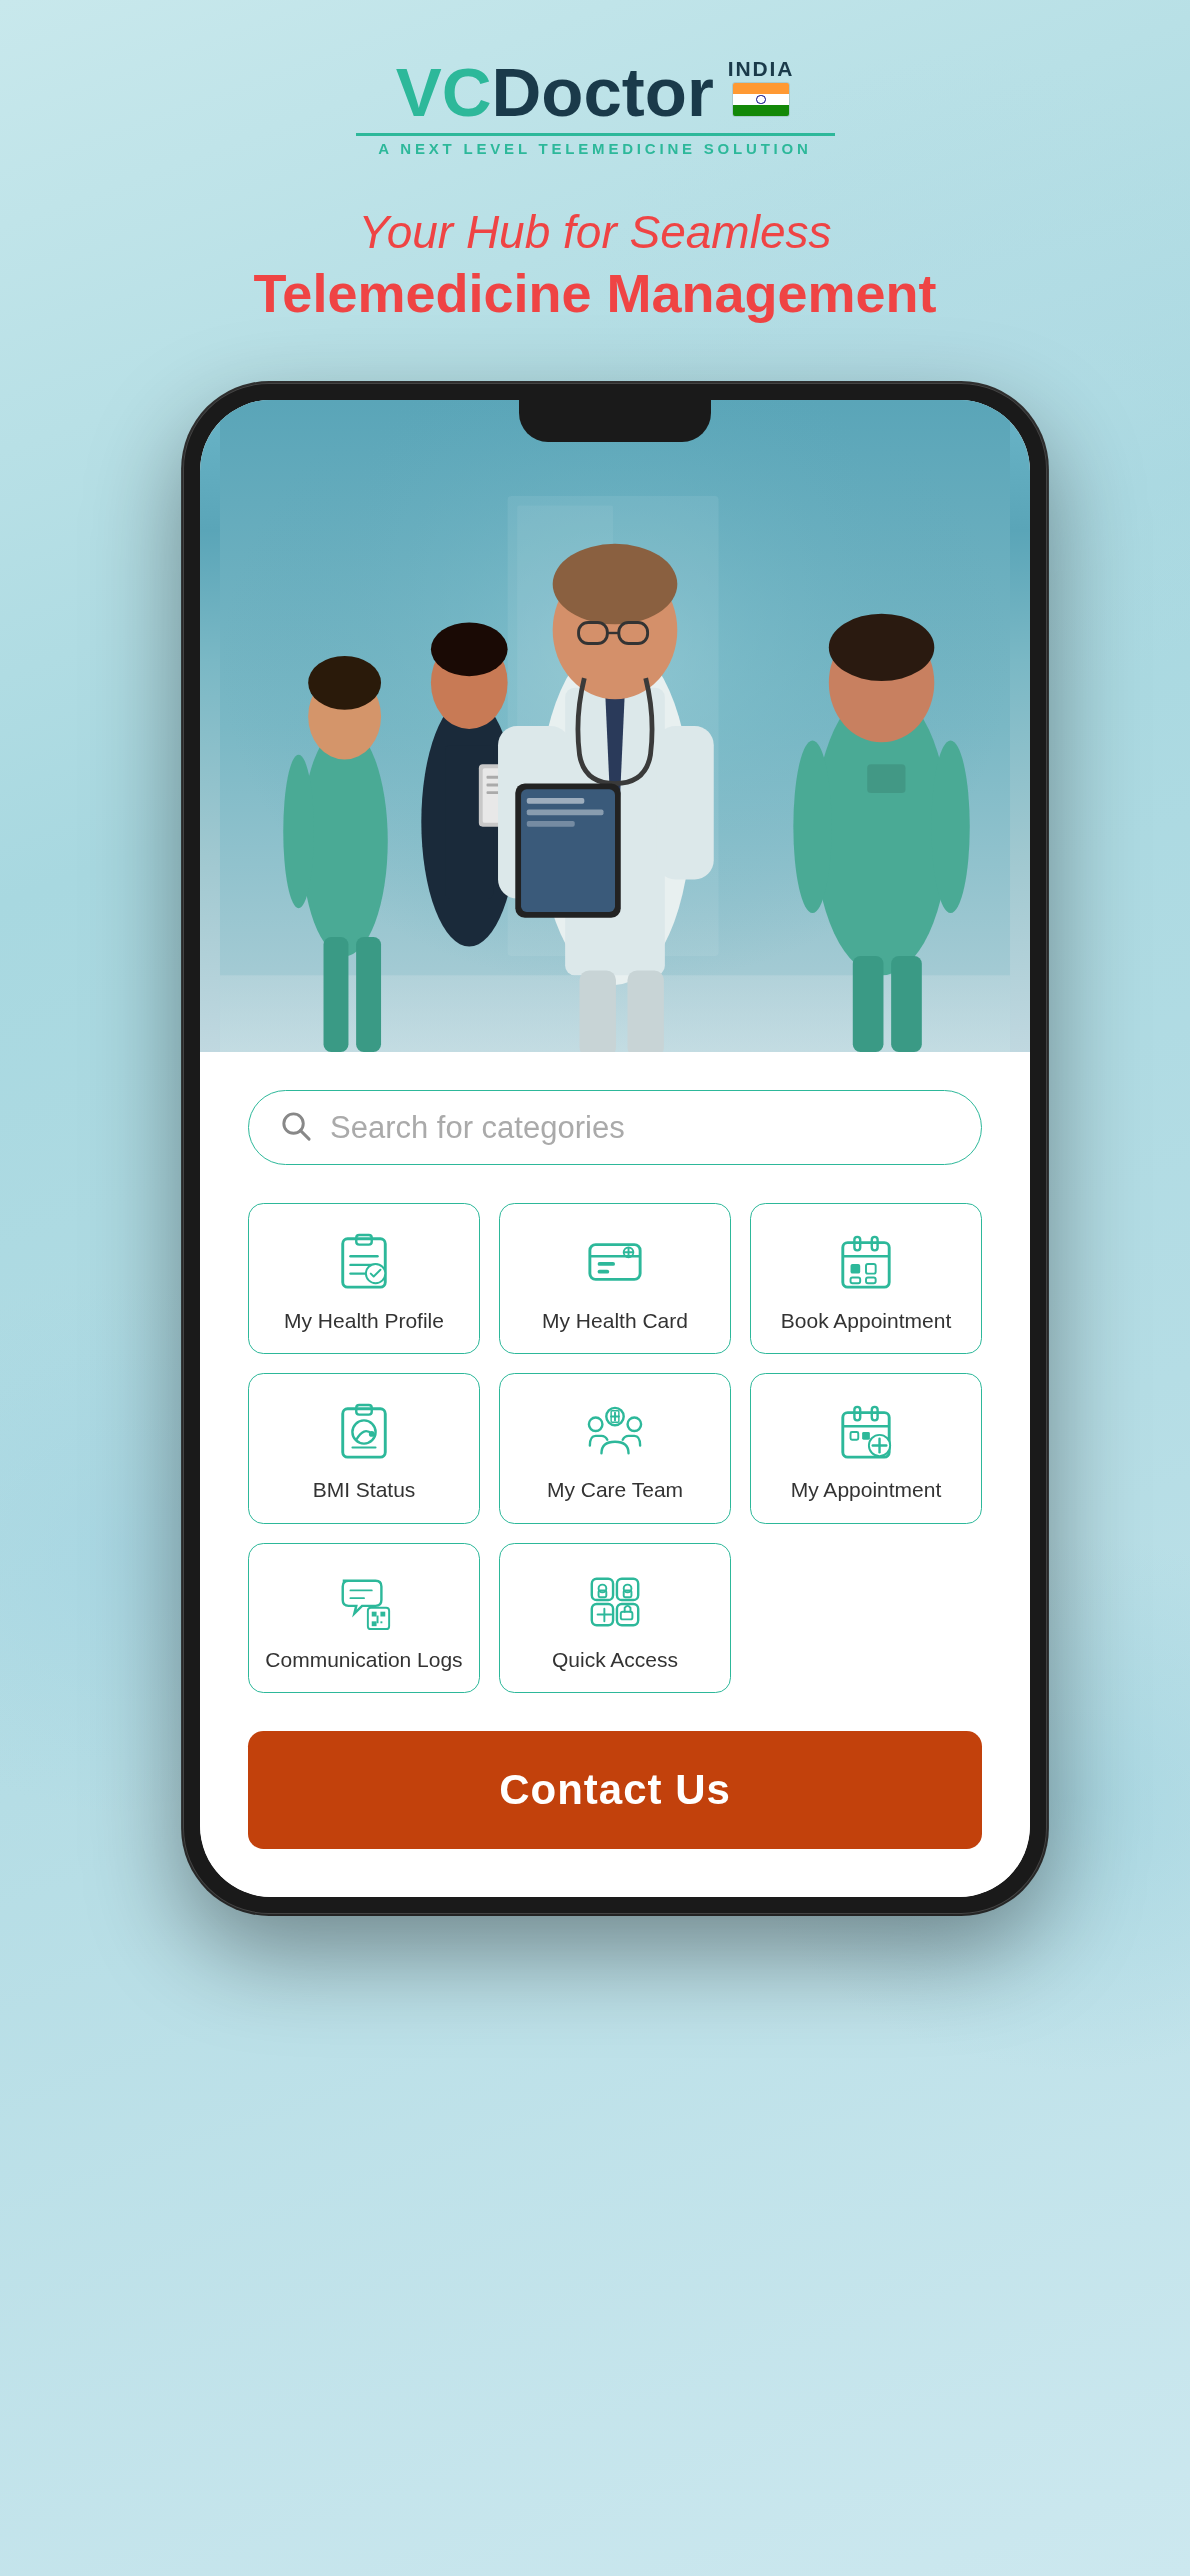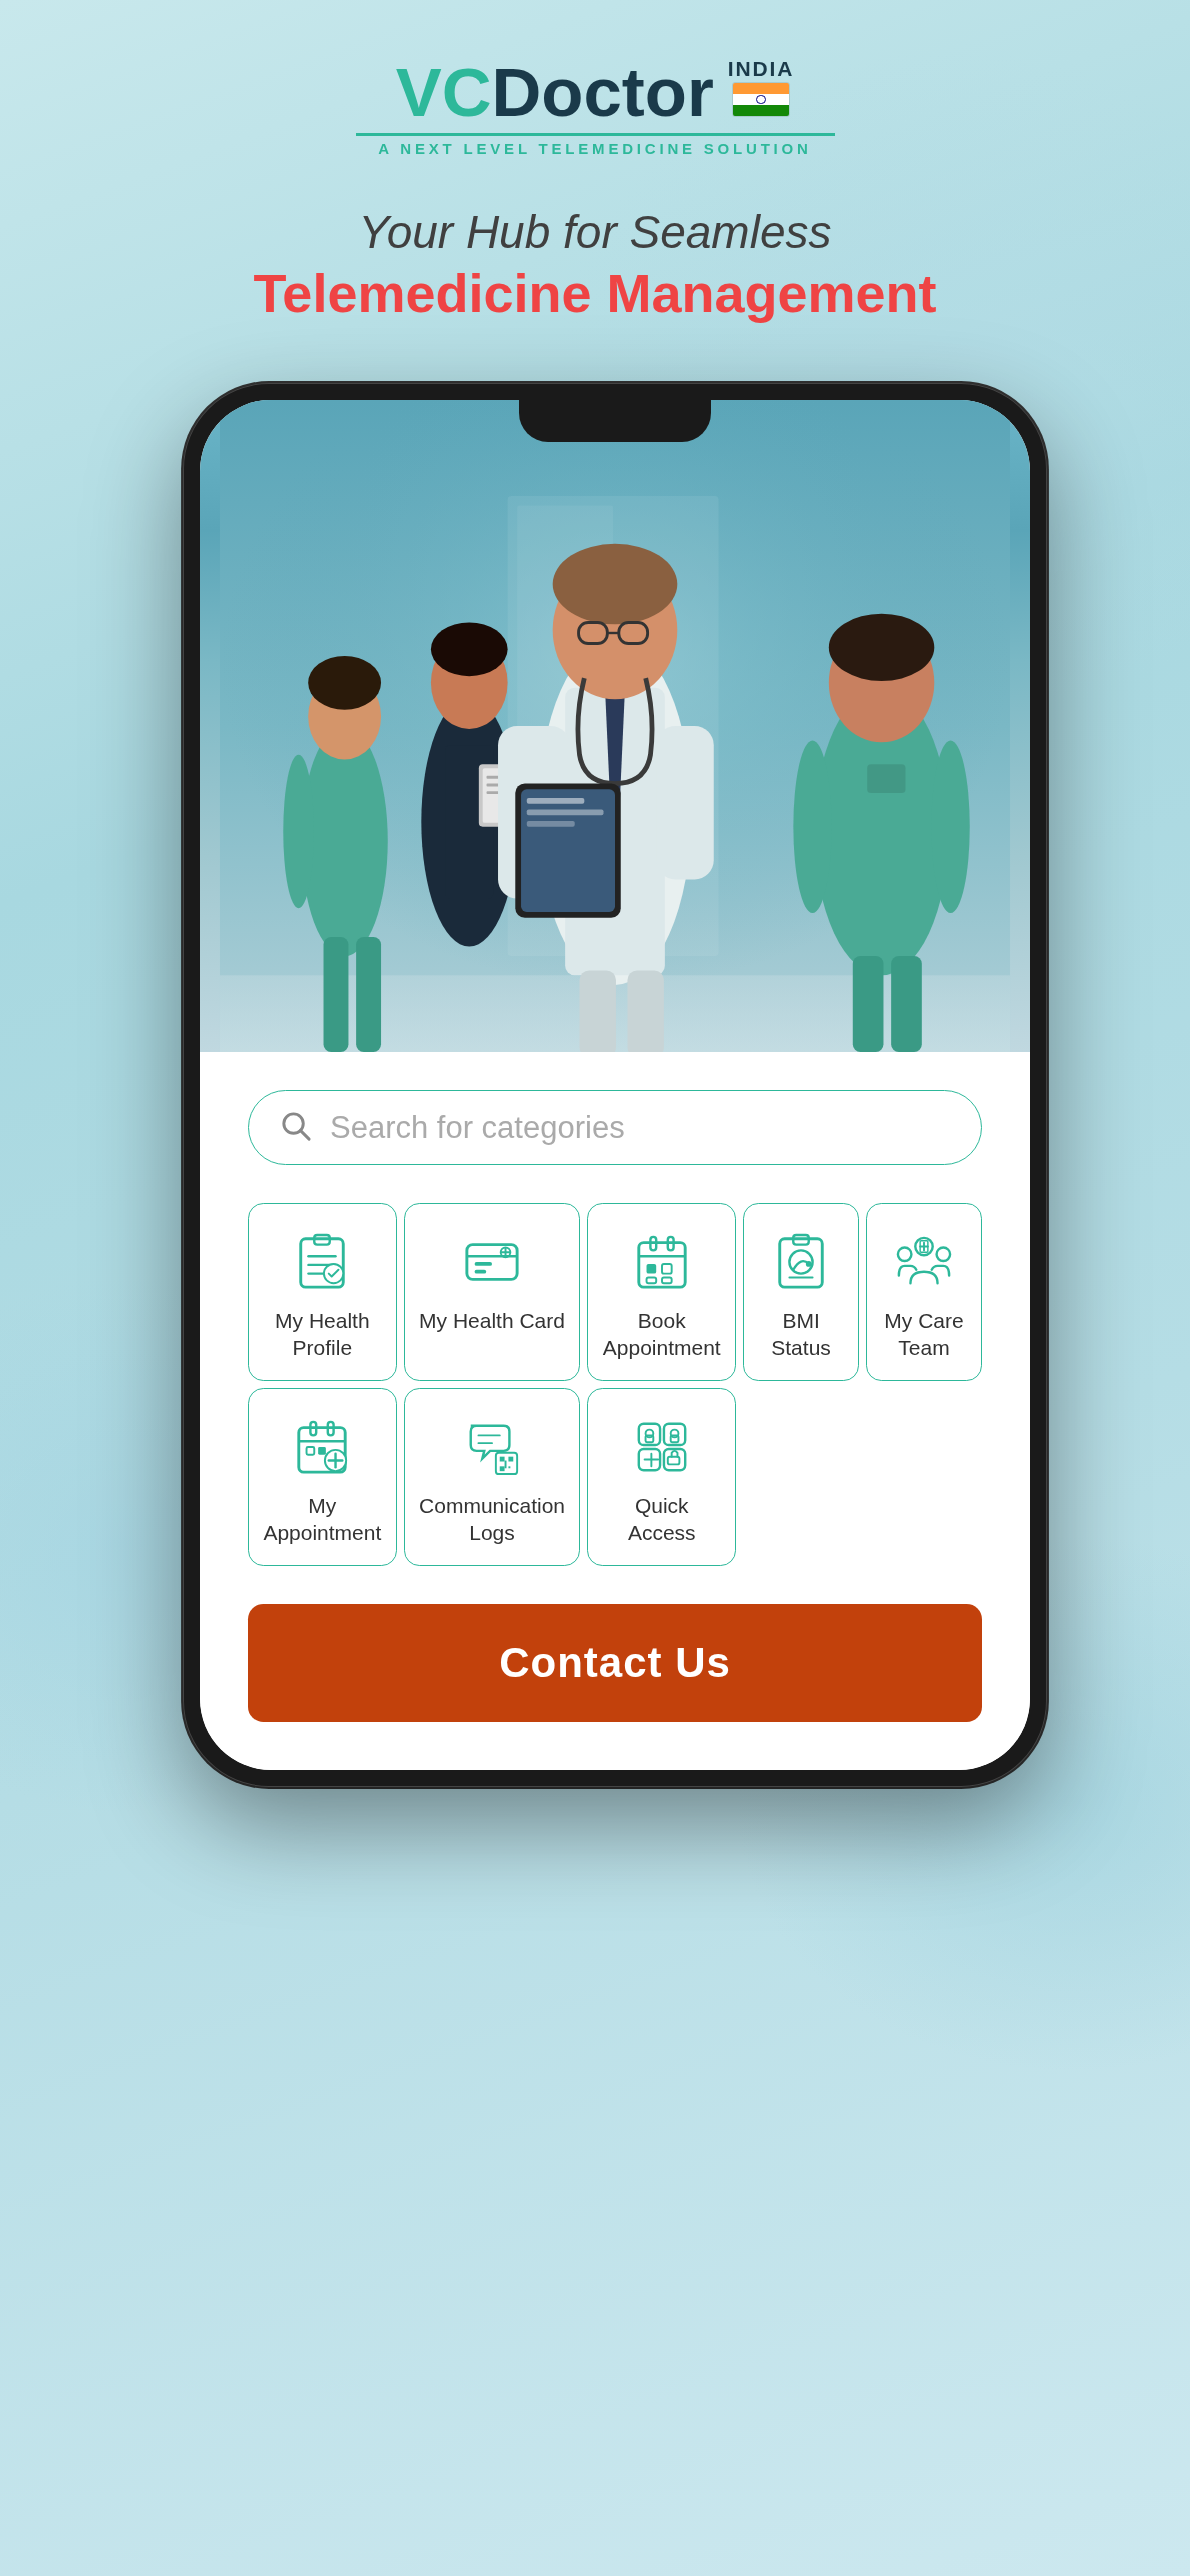--- a/index.html
+++ b/index.html
@@ -125,21 +125,21 @@
     }
 
     
     .headline-section {
       text-align: center;
       margin-bottom: 58px;
     }
 
     .headline-sub {
       font-size: 46px;
-      color: #404040;
+      color: #ef4444;
       font-weight: 400;
       font-style: italic;
       line-height: 1.2;
     }
 
     .headline-main {
       font-size: 54px;
       color: #ef4444;
       font-weight: 900;
       line-height: 1.2;
@@ -227,22 +227,22 @@
     }
 
     .search-placeholder {
       font-size: 31px;
       color: #aaa;
     }
 
     
     .category-grid {
       display: grid;
-      grid-template-columns: repeat(5, 1fr);
-      gap: 7px;
+      grid-template-columns: repeat(3, 1fr);
+      gap: 19px;
       margin-bottom: 38px;
     }
 
     .category-item {
       border: 1.4px solid #2db89a;
       border-radius: 15.3px;
       padding: 29px 14.4px 19px;
       display: flex;
       flex-direction: column;
       align-items: center;

